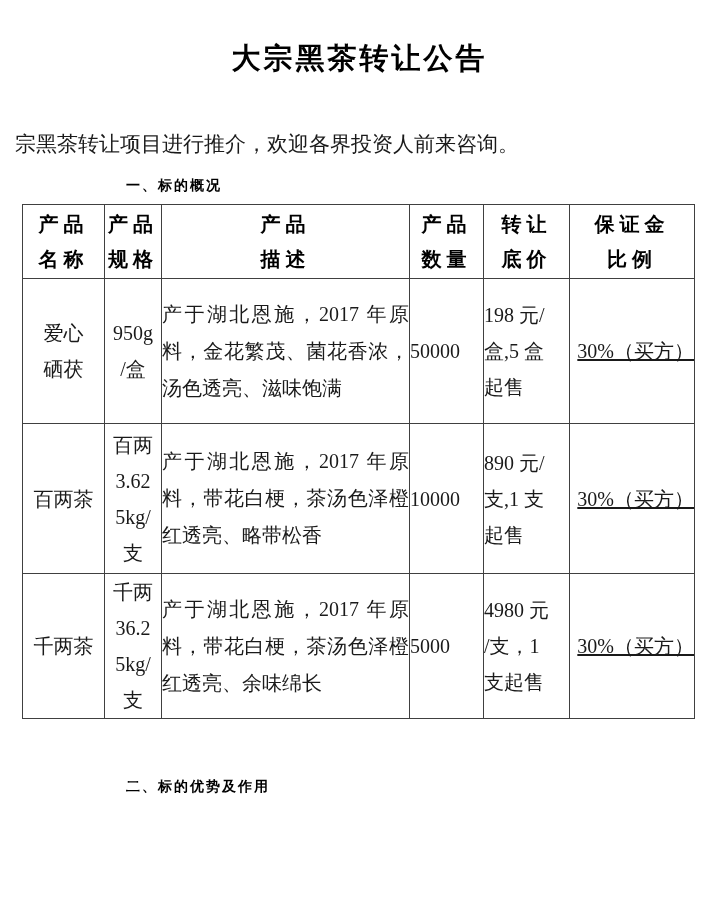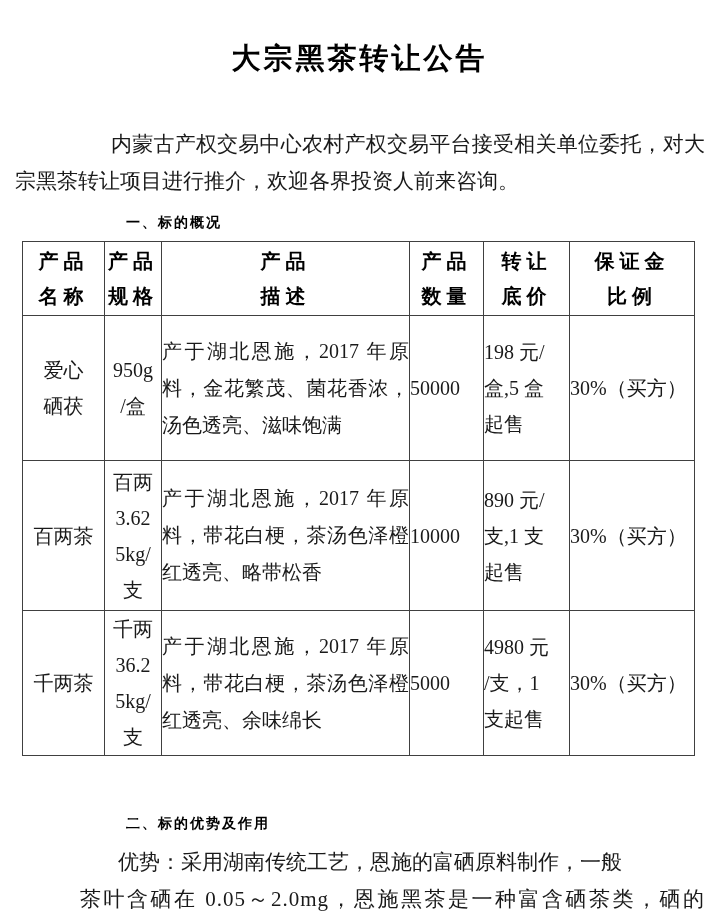--- a/index.html
+++ b/index.html
@@ -66,39 +66,38 @@
     line-height:35px;
     letter-spacing:5px;
     text-align:center;
     color:#000;
   }
   td.c-name { text-align:center; line-height:36px; }
   td.c-spec { text-align:center; padding-left:4px; line-height:36px; word-break:break-all; }
   td.c-desc { text-align:justify; padding:0 6px 0 8px; line-height:37px; }
   td.c-qty  { line-height:36px; }
   td.c-price{ text-align:left; padding-left:6px; line-height:36px; }
-  td.c-dep  { text-align:left; line-height:36px; }
+  td.c-dep  { text-align:right; line-height:36px;text-decoration:underline; }
   .advantage { font-size:21px; line-height:37px; }
   .adv-line-1 { margin:9px 14px 0 118px; }
   .adv-line-2 {
     margin:0 14px 0 80px;
     text-align:justify;
     text-align-last:justify;
     letter-spacing:1px;
   }
 </style>
 </head>
 <body>
 
 <div class="page">
 
   <div class="doc-title">大宗黑茶转让公告</div>
 
   <div class="intro">
-    <div class="intro-line-1">内蒙古产权交易中心农村产权交易平台接受相关单位委托，对大</div>
     <div class="intro-line-2">宗黑茶转让项目进行推介，欢迎各界投资人前来咨询。</div>
   </div>
 
   <div class="sec-heading">一、标的概况</div>
 
   <table class="products">
     <colgroup>
       <col style="width:82px">
         <col style="width:57px">
         <col style="width:248px">
@@ -189,18 +188,14 @@
           <div>/支，1</div>
           <div>支起售</div>
         </td>
         <td class="c-dep">30%（买方）</td>
       </tr>
     </tbody>
   </table>
 
   <div class="sec-heading second">二、标的优势及作用</div>
 
-  <div class="advantage">
-    <div class="adv-line-1">优势：采用湖南传统工艺，恩施的富硒原料制作，一般</div>
-    <div class="adv-line-2">茶叶含硒在 0.05～2.0mg，恩施黑茶是一种富含硒茶类，硒的</div>
-  </div>
 
 </div>
 
 </body></html>

